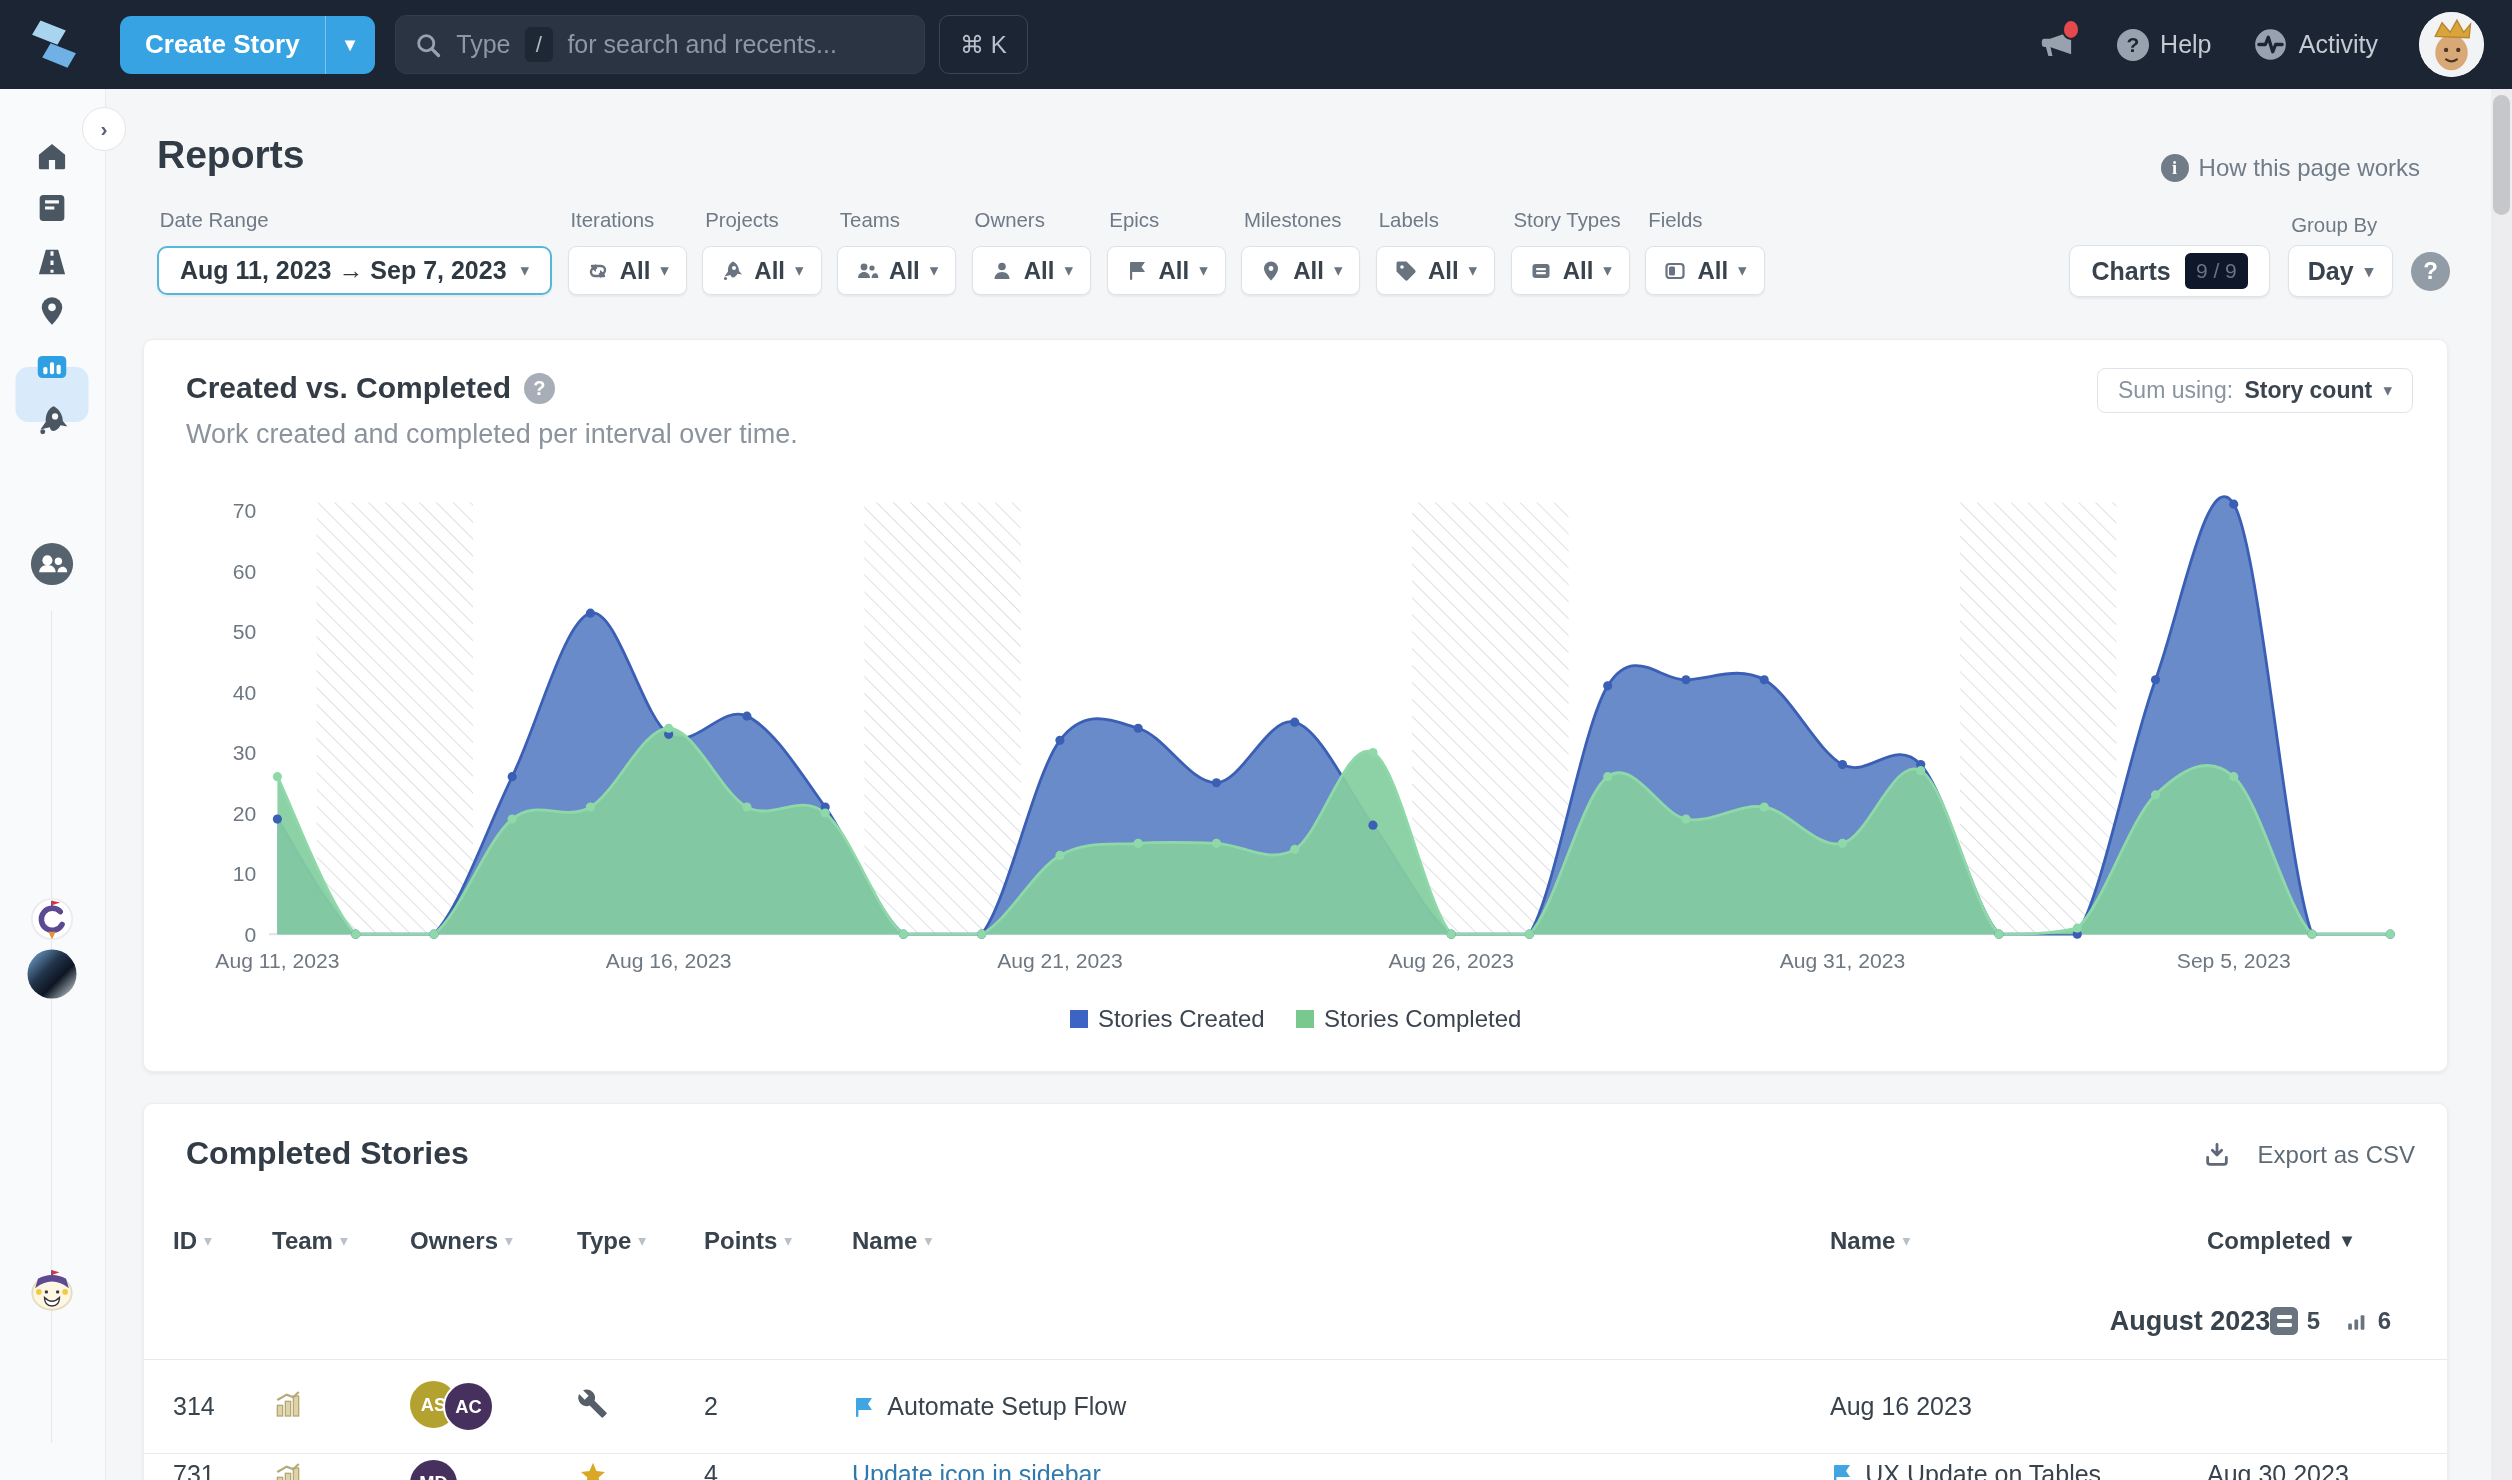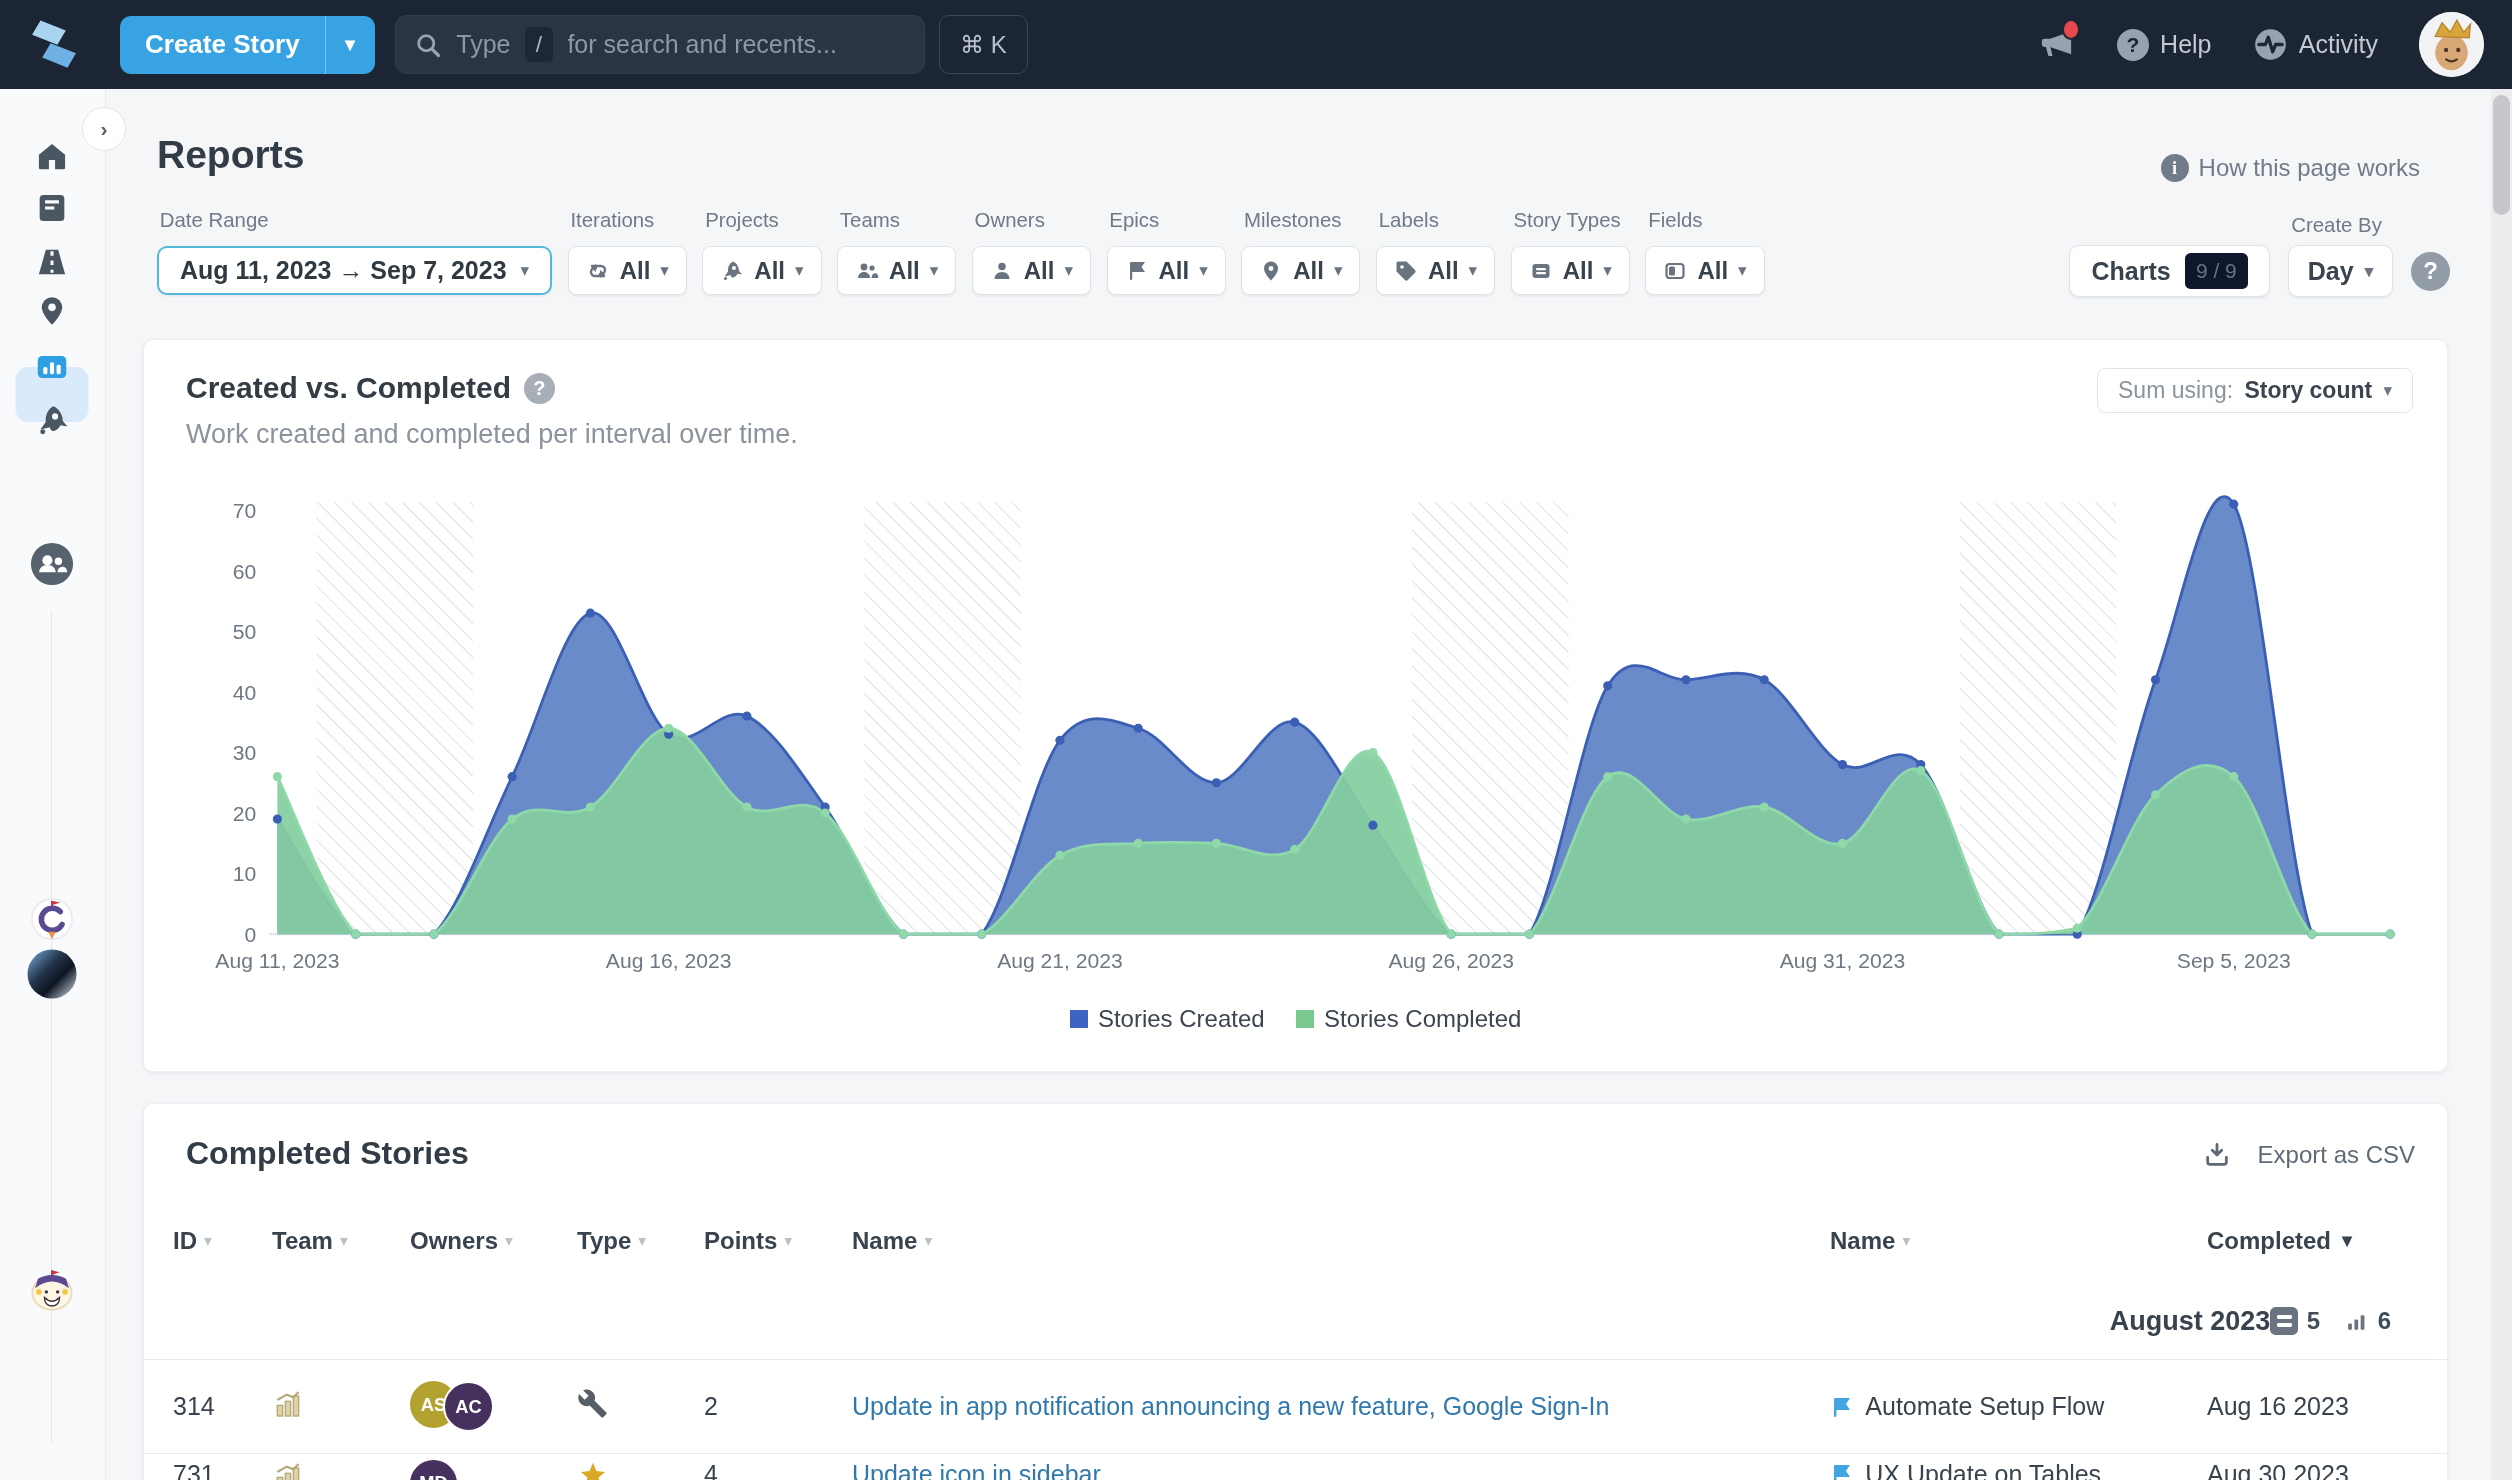--- a/index.html
+++ b/index.html
@@ -356,21 +356,21 @@
         </div>
       </div>
   </div>
 
   <div class="right-cluster">
     <button class="charts-btn">
       <span>Charts</span>
       <span class="charts-badge">9 / 9</span>
     </button>
     <div class="groupby">
-      <div class="flabel">Create By</div>
+      <div class="flabel">Group By</div>
       <button class="day-btn">
         <span>Day</span>
         <span class="fcaret">▾</span>
       </button>
     </div>
     <div class="q-circle">?</div>
   </div>
 
   <div class="card chart-card">
     <div class="chart-title-row">
@@ -561,21 +561,20 @@
         <div class="avatars">
           <span class="avatar" style="background: rgb(179, 162, 47);">AS</span>
           <span class="avatar" style="background: rgb(70, 49, 94);">AC</span>
         </div>
         <div>
           <svg width="31" height="31" viewBox="0 0 24 24">
             <path d="M22.7 19l-9.1-9.1c.9-2.3.4-5-1.5-6.9-2-2-5-2.4-7.4-1.3L9 6 6 9 1.6 4.7C.4 7.1.9 10.1 2.9 12.1c1.9 1.9 4.6 2.4 6.9 1.5l9.1 9.1c.4.4 1 .4 1.4 0l2.3-2.3c.5-.4.5-1.1.1-1.4z" fill="#565e68"></path>
           </svg>
         </div>
         <div>2</div>
-        <div class="cell-name"><a href="#">Update in app notification announcing a new feature, Google Sign-In</a></div>
         <div class="epic-cell">
           <svg width="24" height="24" viewBox="0 0 24 24">
             <polygon points="5,3 20,3 16,9 20,15 5,15" fill="#41a5e1"></polygon>
               <rect x="4" y="3" width="2.4" height="19" rx="1" fill="#41a5e1"></rect>
           </svg>
           <span>Automate Setup Flow</span>
         </div>
         <div>Aug 16 2023</div>
       </div>
 

